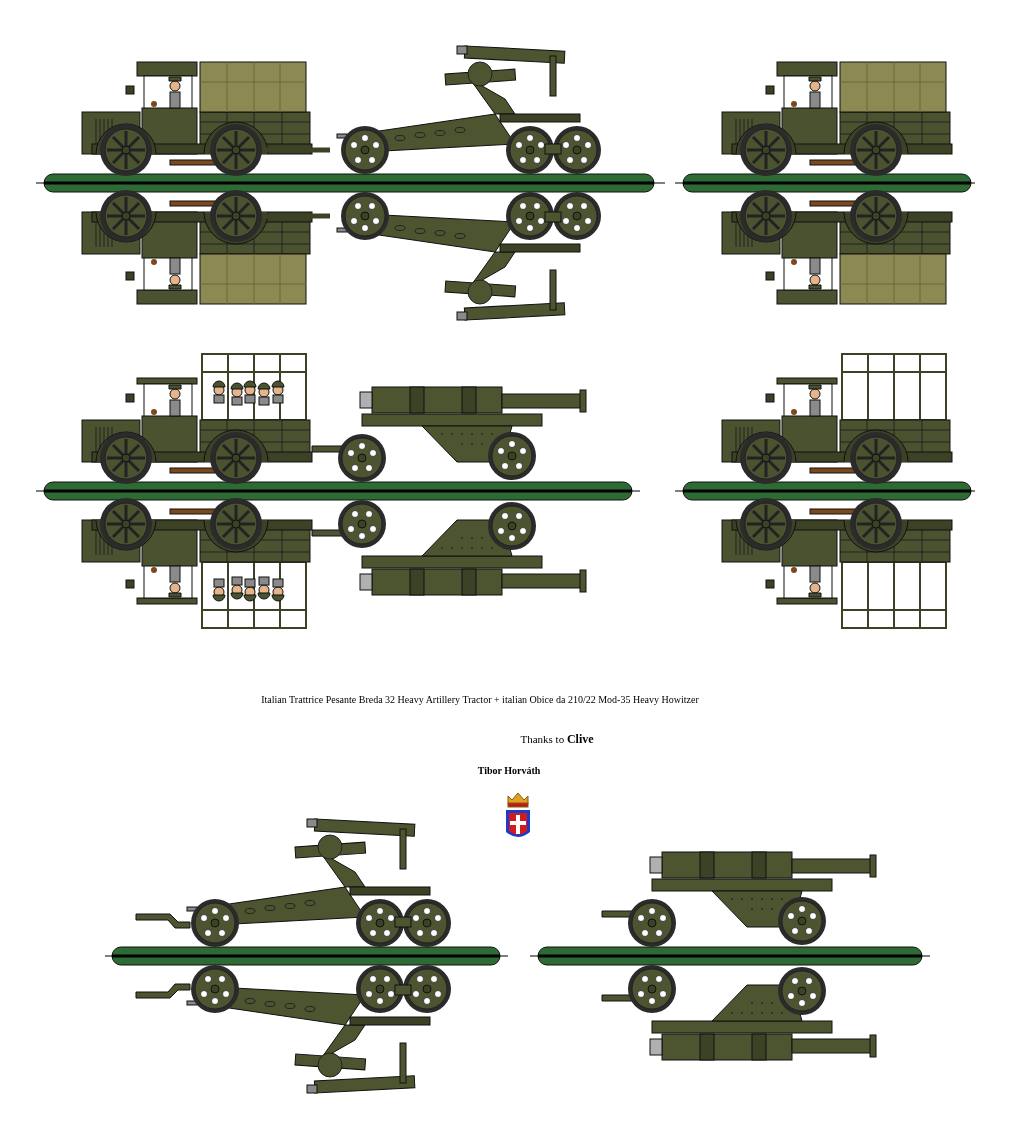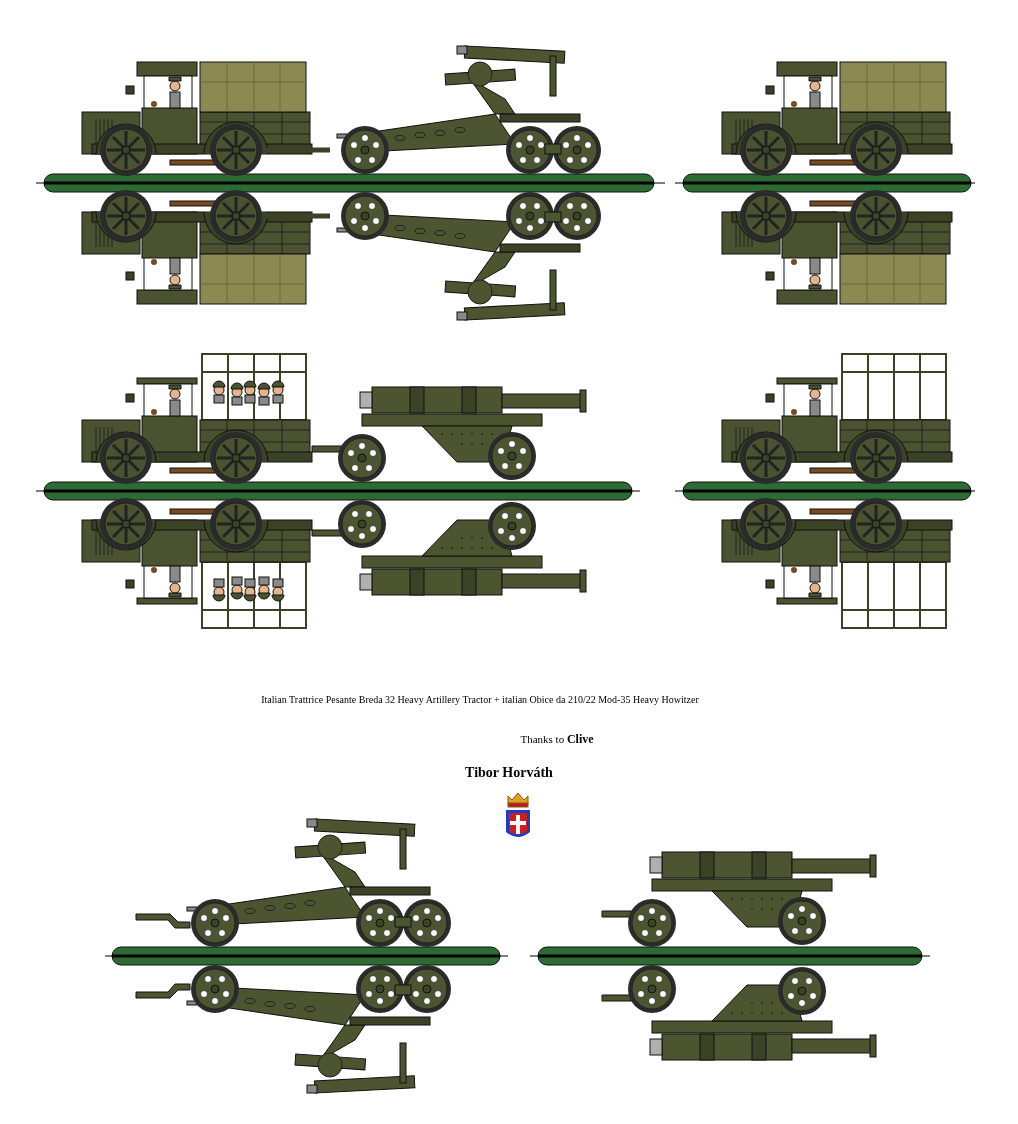--- a/index.html
+++ b/index.html
@@ -1,21 +1,21 @@
 <!DOCTYPE html>
 <html><head>
 <meta charset="utf-8">
 <style>
   html, body { margin:0; padding:0; background:#ffffff; }
   body { width:1018px; height:1124px; position:relative; overflow:hidden; font-family:"Liberation Serif", "DejaVu Serif", serif; color:#000; }
   .abs { position:absolute; }
   .caption { position:absolute; left:0; width:960px; text-align:center; font-size:10px; letter-spacing:0px; }
   .thanks { position:absolute; left:0; width:1018px; text-align:center; font-size:11px; }
   .thanks b { font-size:12px; }
-  .author { position:absolute; left:0; width:1018px; text-align:center; font-size:14px; font-weight:bold; }
+  .author { position:absolute; left:0; width:1018px; text-align:center; font-size:10px; font-weight:bold; }
   svg { position:absolute; overflow:visible; }
 </style>
 </head>
 <body>
 
 <svg width="0" height="0" style="position:absolute">
   <defs>
 
     <g id="truckWheel">
       <circle r="26" fill="#2b2b2b"></circle>

